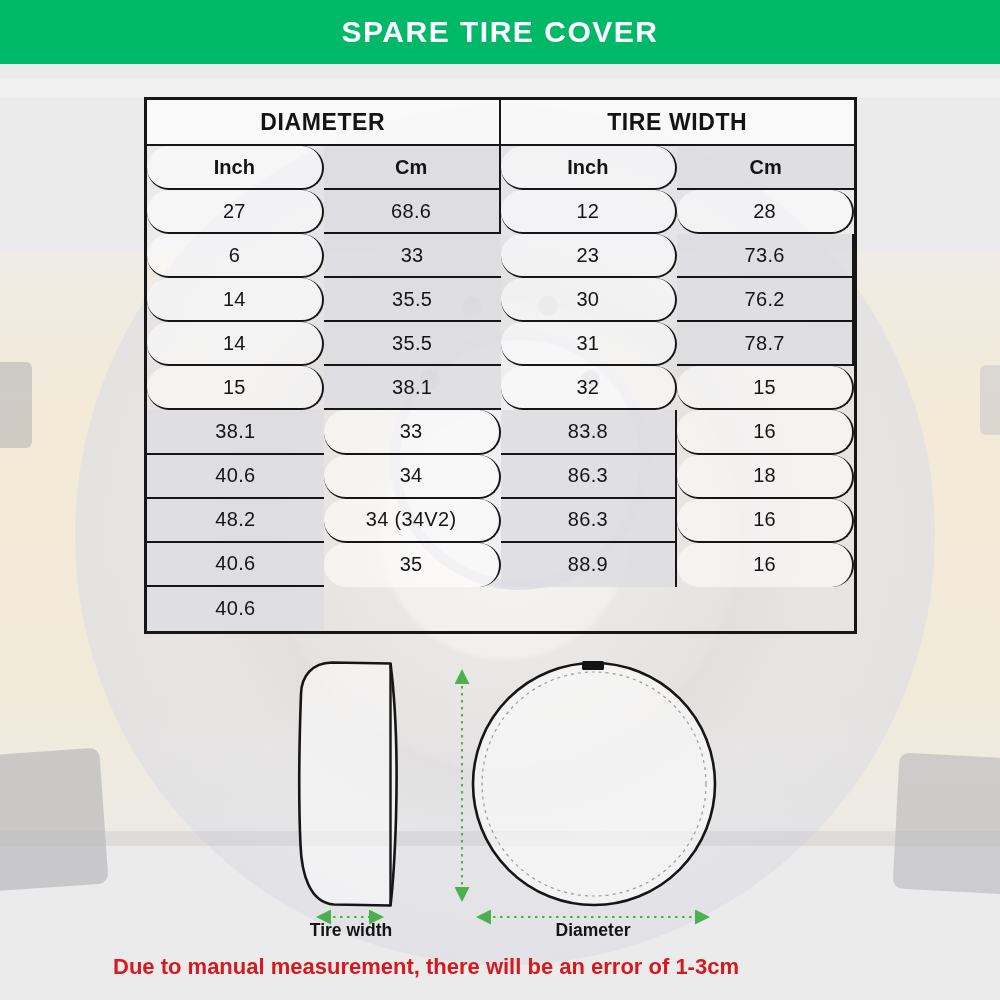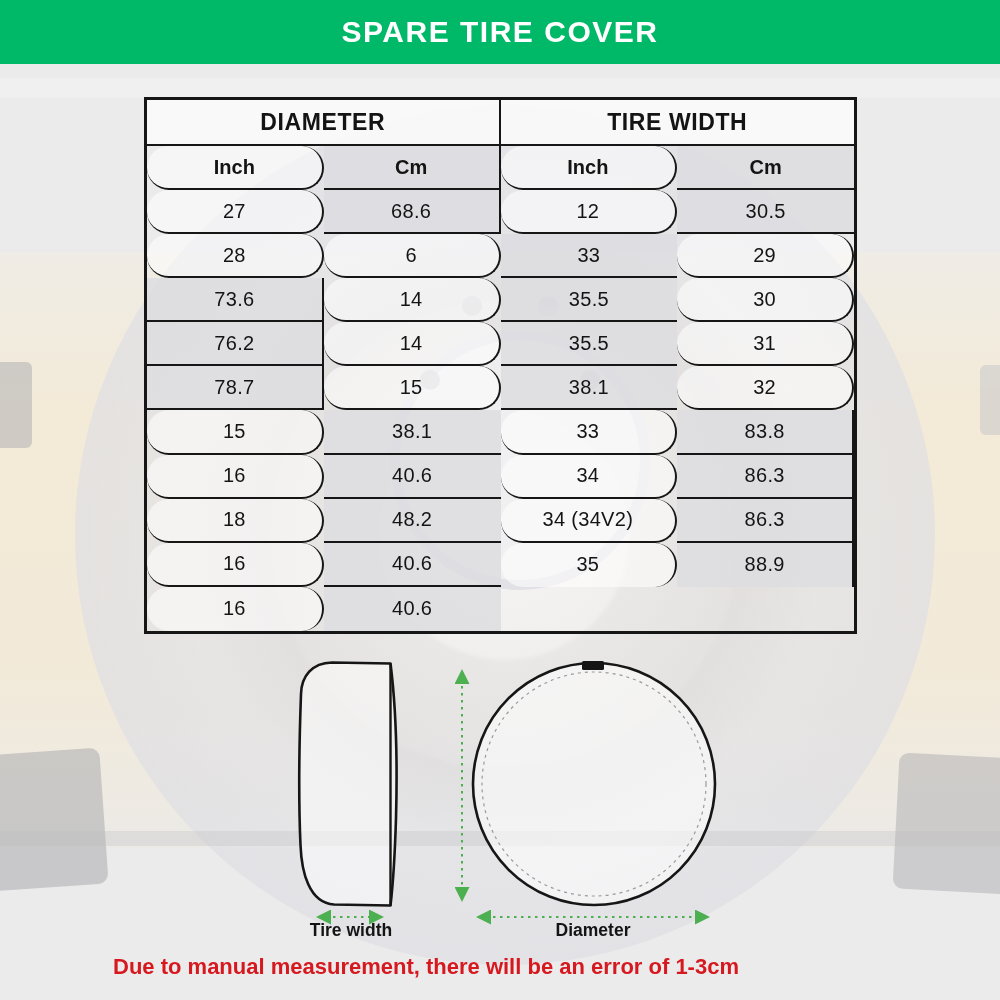--- a/index.html
+++ b/index.html
@@ -92,25 +92,24 @@
   <div class="cell group-cell">DIAMETER</div>
   <div class="cell group-cell last-col">TIRE WIDTH</div>
   <div class="cell subheader col-inch">Inch</div>
   <div class="cell subheader col-cm">Cm</div>
   <div class="cell subheader col-inch">Inch</div>
   <div class="cell subheader col-cm last-col">Cm</div>
 
 <div class="cell data col-inch">27</div>
     <div class="cell data col-cm">68.6</div>
     <div class="cell data col-inch">12</div>
-    <div class="cell data col-cm last-col">30.5</div>
     <div class="cell data col-inch">28</div>
     <div class="cell data col-inch">6</div>
     <div class="cell data col-cm last-col">33</div>
-    <div class="cell data col-inch">29</div>
+    <div class="cell data col-inch">23</div>
     <div class="cell data col-cm">73.6</div>
     <div class="cell data col-inch">14</div>
     <div class="cell data col-cm last-col">35.5</div>
     <div class="cell data col-inch">30</div>
     <div class="cell data col-cm">76.2</div>
     <div class="cell data col-inch">14</div>
     <div class="cell data col-cm last-col">35.5</div>
     <div class="cell data col-inch">31</div>
     <div class="cell data col-cm">78.7</div>
     <div class="cell data col-inch">15</div>

